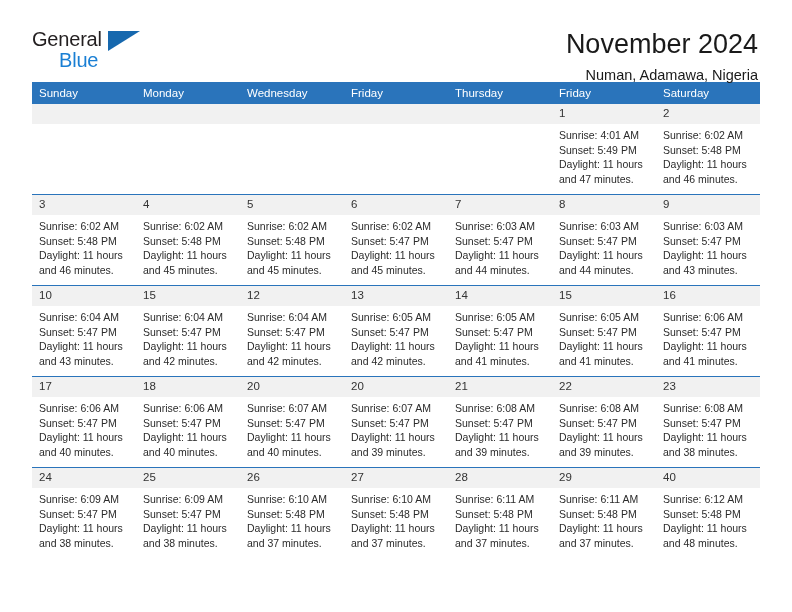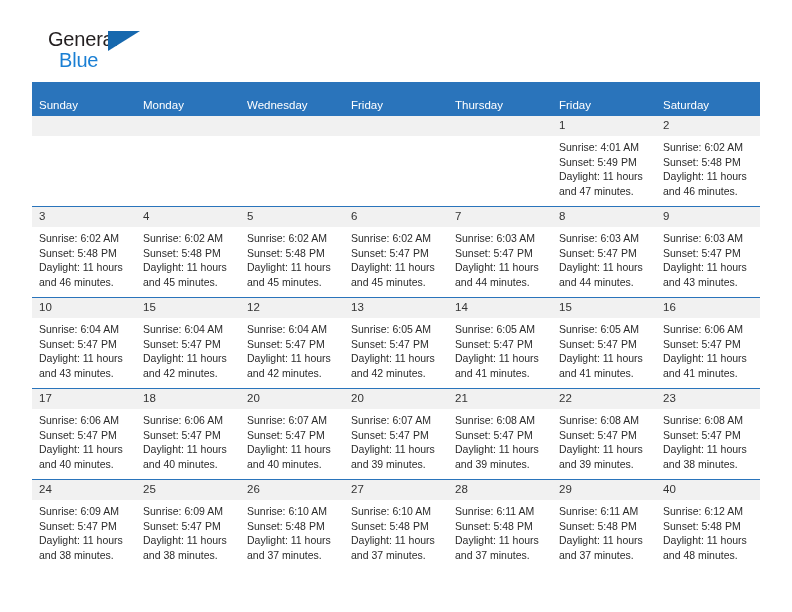--- a/index.html
+++ b/index.html
@@ -38,21 +38,20 @@
     flex: 0 0 auto;
   }
   .logo-general {
     position: absolute;
     left: 0;
     top: 0;
     font-size: 20px;
     letter-spacing: -0.2px;
     color: #231f20;
     line-height: 22px;
-    margin-left: 16px;
   }
   .logo-blue {
     position: absolute;
     left: 27px;
     top: 21px;
     font-size: 20px;
     letter-spacing: -0.2px;
     color: #1a7fd4;
     line-height: 22px;
   }
@@ -91,21 +90,21 @@
     width: 728px;
     border-collapse: collapse;
     table-layout: fixed;
   }
   .calendar th {
     background: #2a74bb;
     color: #ffffff;
     font-size: 11.5px;
     font-weight: normal;
     text-align: left;
-    padding: 17px 0 5px 7px;
+    padding: 5px 0 5px 7px;
     height: 20px;
     box-sizing: border-box;
   }
   .calendar td {
     vertical-align: top;
     padding: 0;
     height: 90px;
     border-top: 1px solid #2a74bb;
     background: #ffffff;
   }
@@ -140,20 +139,24 @@
 <div class="page">
 
   <div class="header">
 
     <div class="logo">
       <span class="logo-general">General</span>
       <span class="logo-triangle"></span>
       <span class="logo-blue">Blue</span>
     </div>
 
+    <div class="title-block">
+      <div class="cal-title">November 2024</div>
+      <div class="cal-subtitle">Numan, Adamawa, Nigeria</div>
+    </div>
 
   </div>
 
   <table class="calendar">
     <thead>
       <tr>
         <th>Sunday</th>
         <th>Monday</th>
         <th>Wednesday</th>
         <th>Friday</th>

